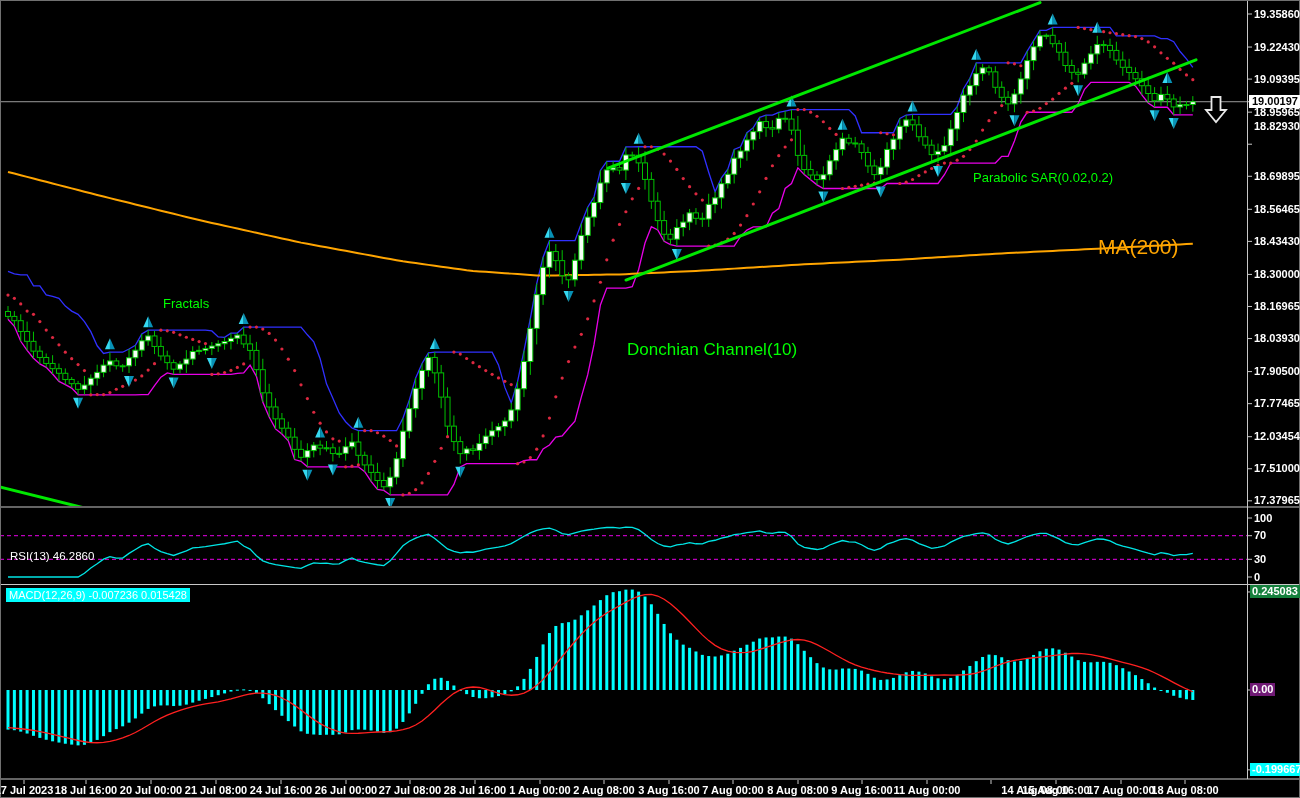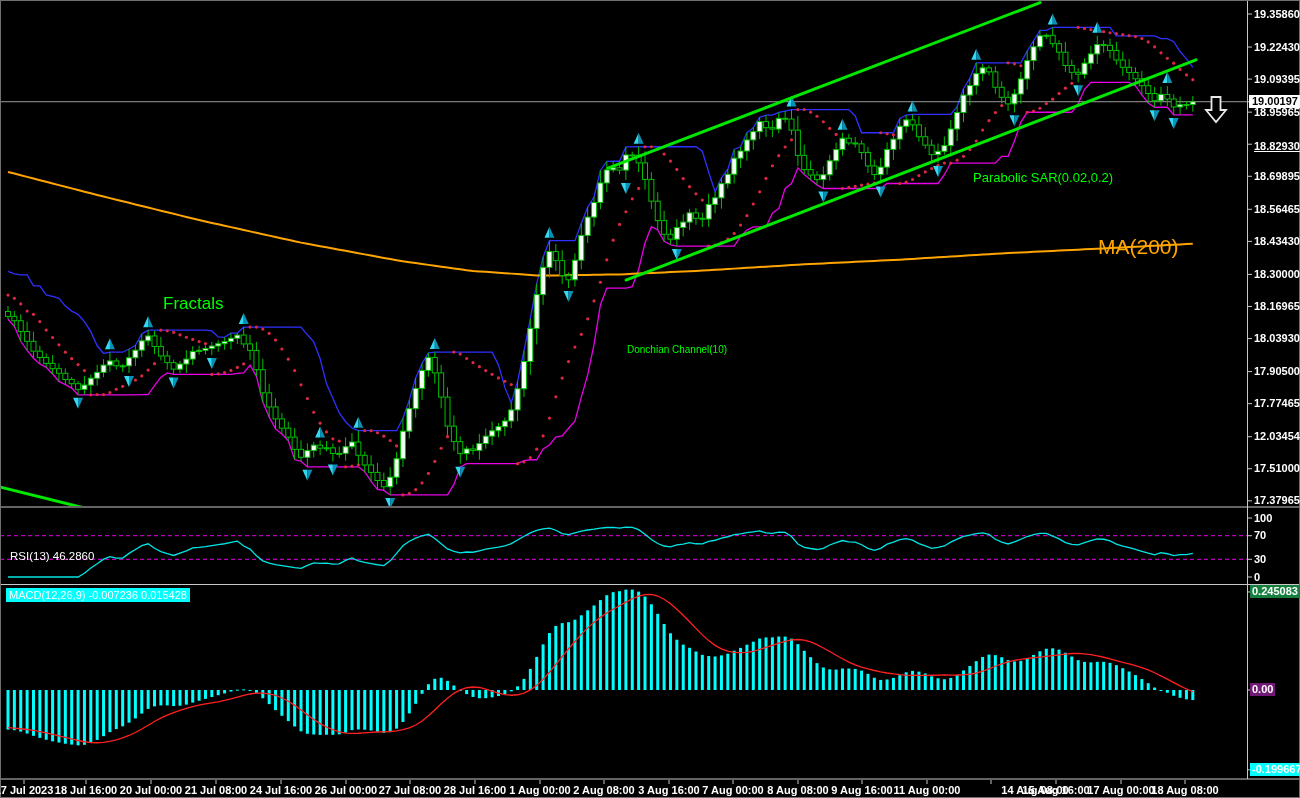--- a/index.html
+++ b/index.html
@@ -916,21 +916,21 @@
       <line x1="1121" y1="780" x2="1121" y2="784" stroke="#C8C8C8"></line>
       <line x1="1185" y1="780" x2="1185" y2="784" stroke="#C8C8C8"></line>
     </svg>
   <div class="overlay" id="overlay">
     <div class="rsi-label">RSI(13) 46.2860</div>
     <div class="macd-label">MACD(12,26,9) -0.007236 0.015428</div>
   <div class="axlbl" style="left: 1254px; top: 7.5px;">19.35860</div>
       <div class="axlbl" style="left: 1254px; top: 40.5378px;">19.22430</div>
       <div class="axlbl" style="left: 1254px; top: 72.6039px;">19.09395</div>
       <div class="axlbl" style="left: 1254px; top: 105.642px;">18.95965</div>
-      <div class="axlbl" style="left: 1254px; top: 140px; text-decoration: underline;">18.82930</div>
+      <div class="axlbl" style="left: 1254px; top: 120px;">18.82930</div>
       <div class="axlbl" style="left: 1254px; top: 169.774px;">18.69895</div>
       <div class="axlbl" style="left: 1254px; top: 202.812px;">18.56465</div>
       <div class="axlbl" style="left: 1254px; top: 234.878px;">18.43430</div>
       <div class="axlbl" style="left: 1254px; top: 267.916px;">18.30000</div>
       <div class="axlbl" style="left: 1254px; top: 299.982px;">18.16965</div>
       <div class="axlbl" style="left: 1254px; top: 332.048px;">18.03930</div>
       <div class="axlbl" style="left: 1254px; top: 365.086px;">17.90500</div>
       <div class="axlbl" style="left: 1254px; top: 397.152px;">17.77465</div>
       <div class="axlbl" style="left: 1254px; top: 430.189px;">12.03454</div>
       <div class="axlbl" style="left: 1254px; top: 462.256px;">17.51000</div>
@@ -955,18 +955,18 @@
       <div class="axlbl" style="left: 604px; top: 784px; transform: translateX(-50%);">2 Aug 08:00</div>
       <div class="axlbl" style="left: 669px; top: 784px; transform: translateX(-50%);">3 Aug 16:00</div>
       <div class="axlbl" style="left: 733px; top: 784px; transform: translateX(-50%);">7 Aug 00:00</div>
       <div class="axlbl" style="left: 798px; top: 784px; transform: translateX(-50%);">8 Aug 08:00</div>
       <div class="axlbl" style="left: 862px; top: 784px; transform: translateX(-50%);">9 Aug 16:00</div>
       <div class="axlbl" style="left: 927px; top: 784px; transform: translateX(-50%);">11 Aug 00:00</div>
       <div class="axlbl" style="left: 991px; top: 784px; transform: translateX(-50%); margin-left: 44px;">14 Aug 08:00</div>
       <div class="axlbl" style="left: 1056px; top: 784px; transform: translateX(-50%);">15 Aug 16:00</div>
       <div class="axlbl" style="left: 1121px; top: 784px; transform: translateX(-50%);">17 Aug 00:00</div>
       <div class="axlbl" style="left: 1185px; top: 784px; transform: translateX(-50%);">18 Aug 08:00</div>
-      <div class="axlbl" style="left: 163px; top: 297px; color: rgb(0, 255, 0); font-size: 17px; font-weight: 400;">Fractals</div>
-      <div class="axlbl" style="left: 627px; top: 343px; color: rgb(0, 255, 0); font-size: 10px; font-weight: 400;">Donchian Channel(10)</div>
+      <div class="axlbl" style="left: 163px; top: 297px; color: rgb(0, 255, 0); font-size: 13px; font-weight: 400;">Fractals</div>
+      <div class="axlbl" style="left: 627px; top: 343px; color: rgb(0, 255, 0); font-size: 17px; font-weight: 400;">Donchian Channel(10)</div>
       <div class="axlbl" style="left: 973px; top: 171px; color: rgb(0, 255, 0); font-size: 13px; font-weight: 400;">Parabolic SAR(0.02,0.2)</div>
       <div class="axlbl" style="left: 1098px; top: 240px; color: rgb(255, 165, 0); font-size: 21px; font-weight: 400;">MA(200)</div>
     </div>
 </div>
 
 </body></html>

